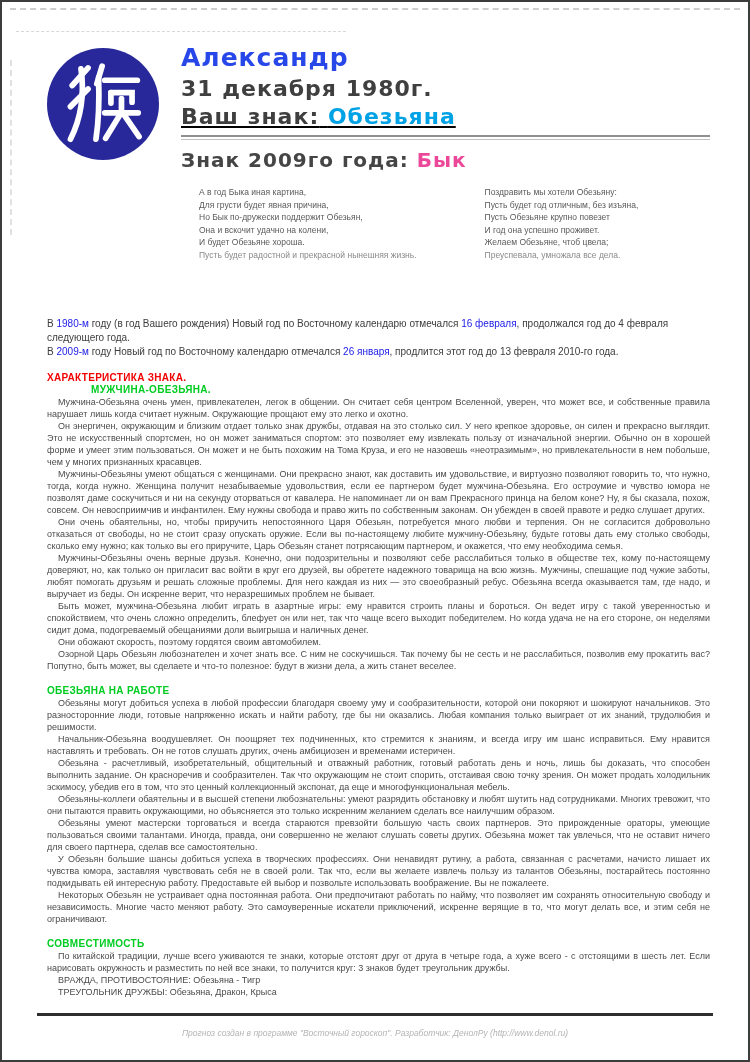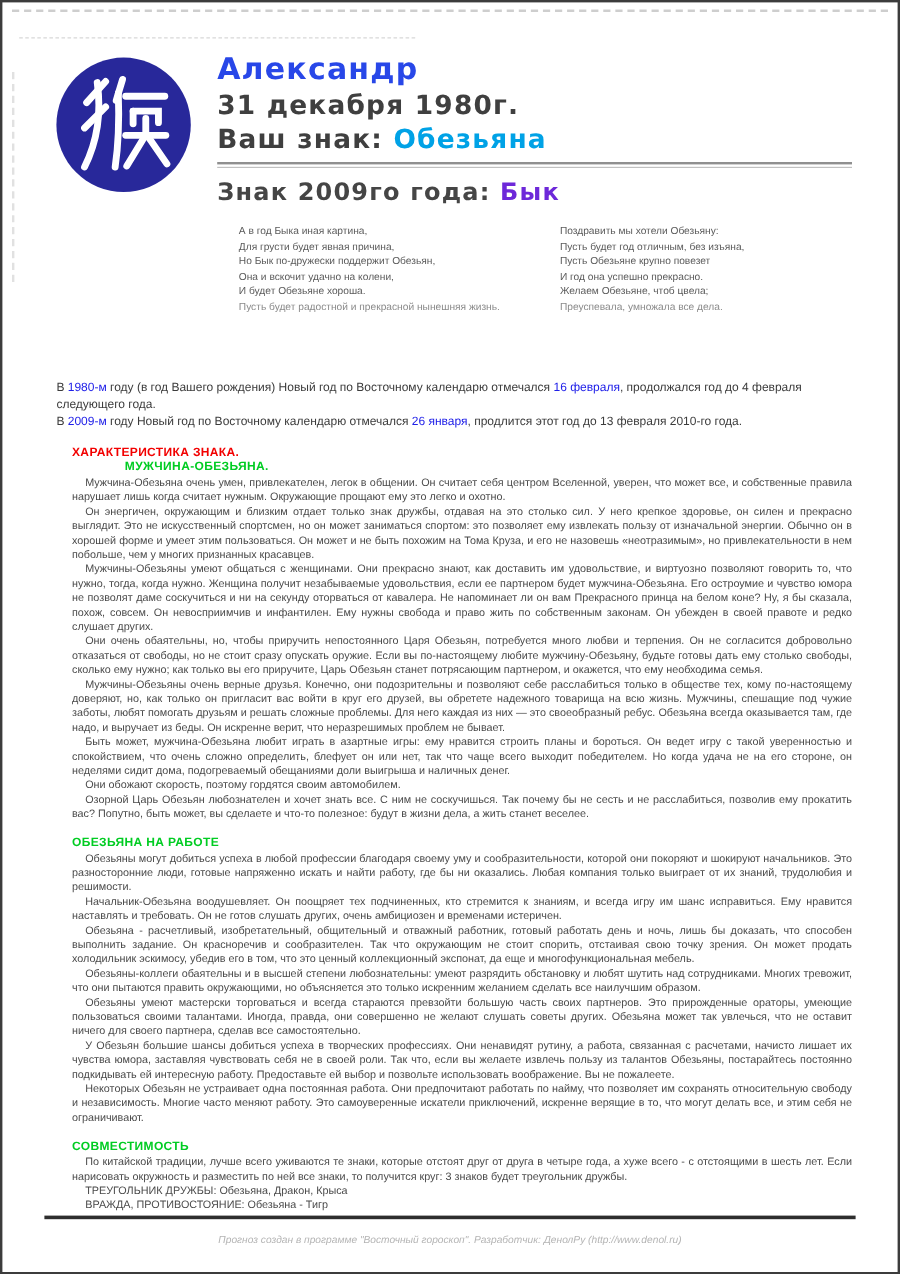--- a/index.html
+++ b/index.html
@@ -15,39 +15,39 @@
   .inner{position:absolute;top:42px;left:45px;right:38px;}
 
   
   .header{display:flex;align-items:flex-start;}
   .stamp{width:112px;height:112px;border-radius:50%;background:#28289a;flex:0 0 auto;
          display:flex;align-items:center;justify-content:center;margin-top:4px;}
   .stamp svg{width:88px;height:88px;}
   .header-text{margin-left:22px;flex:1;font-family:"DejaVu Sans",sans-serif;}
   .name{font-size:25px;font-weight:bold;color:#2847e8;letter-spacing:1px;line-height:28px;}
   .birth{font-size:22px;font-weight:bold;color:#3f3f3f;letter-spacing:1px;margin-top:4px;}
-  .sign-row{font-size:22px;font-weight:bold;letter-spacing:1px;margin-top:3px;}
+  .sign-row{font-size:22px;font-weight:bold;letter-spacing:1px;margin-top:3px;text-decoration:underline;}
   .sign-label{color:#3f3f3f;}
   .sign-value{color:#00a2e6;}
   .rule-double{margin-top:6px;height:2px;border-top:2px solid #8f8f8f;border-bottom:1px solid #c0c0c0;}
   .year-row{font-size:20px;font-weight:bold;letter-spacing:1px;margin-top:8px;}
   .year-label{color:#454545;text-align:center;}
-  .year-value{color:#6d28d9;}
+  .year-value{color:#ec4899;}
 
   
-  .poems{display:flex;margin:14px 0 0 152px;gap:50px;}
+  .poems{display:flex;margin:14px 0 0 152px;gap:68px;}
   .poem{font-size:8.5px;line-height:12.5px;color:#5a5a5a;}
   .poem .poem-line:last-child{color:#8a8a8a;}
 
   
   .year-info{margin-top:56px;font-size:10px;line-height:14px;color:#3c3c3c;}
   .year-info .hl{color:#2020e8;}
 
   
-  .content{margin-top:10px;margin-left:13px;}
+  .content{margin-top:10px;}
   .section-heading{font-size:10px;font-weight:bold;letter-spacing:.3px;margin:13px 0 1px 0;}
   .section-heading.red{color:#f20000;}
   .section-heading.green{color:#00cc22;}
   .section-heading + .section-heading{margin-top:0;padding-left:44px;}
   .body-para{font-size:9px;line-height:12px;color:#4a4a4a;text-align:justify;
              text-indent:11px;margin:0;}
 
   
   .footer-rule{position:absolute;left:35px;right:35px;bottom:44px;border-top:3px solid #2e2e2e;}
   .footer{position:absolute;left:0;right:0;bottom:22px;text-align:center;
@@ -103,21 +103,21 @@
           <div class="poem-line">Для грусти будет явная причина,</div>
           <div class="poem-line">Но Бык по-дружески поддержит Обезьян,</div>
           <div class="poem-line">Она и вскочит удачно на колени,</div>
           <div class="poem-line">И будет Обезьяне хороша.</div>
           <div class="poem-line">Пусть будет радостной и прекрасной нынешняя жизнь.</div>
         </div>
       <div class="poem">
           <div class="poem-line">Поздравить мы хотели Обезьяну:</div>
           <div class="poem-line">Пусть будет год отличным, без изъяна,</div>
           <div class="poem-line">Пусть Обезьяне крупно повезет</div>
-          <div class="poem-line">И год она успешно прекрасно.</div>
+          <div class="poem-line">И год она успешно проживет.</div>
           <div class="poem-line">Желаем Обезьяне, чтоб цвела;</div>
           <div class="poem-line">Преуспевала, умножала все дела.</div>
         </div>
     </div>
 
     <div class="year-info">
         <div class="info-line"><span>В </span><span class="hl">1980-м</span><span> году (в год Вашего рождения) Новый год по Восточному календарю отмечался </span><span class="hl">16 февраля</span><span>, продолжался год до 4 февраля следующего года.</span></div>
         <div class="info-line"><span>В </span><span class="hl">2009-м</span><span> году Новый год по Восточному календарю отмечался </span><span class="hl">26 января</span><span>, продлится этот год до 13 февраля 2010-го года.</span></div>
       </div>
 
@@ -135,21 +135,21 @@
         <div class="section-heading green">ОБЕЗЬЯНА НА РАБОТЕ</div>
         <p class="body-para">Обезьяны могут добиться успеха в любой профессии благодаря своему уму и сообразительности, которой они покоряют и шокируют начальников. Это разносторонние люди, готовые напряженно искать и найти работу, где бы ни оказались. Любая компания только выиграет от их знаний, трудолюбия и решимости.</p>
         <p class="body-para">Начальник-Обезьяна воодушевляет. Он поощряет тех подчиненных, кто стремится к знаниям, и всегда игру им шанс исправиться. Ему нравится наставлять и требовать. Он не готов слушать других, очень амбициозен и временами истеричен.</p>
         <p class="body-para">Обезьяна - расчетливый, изобретательный, общительный и отважный работник, готовый работать день и ночь, лишь бы доказать, что способен выполнить задание. Он красноречив и сообразителен. Так что окружающим не стоит спорить, отстаивая свою точку зрения. Он может продать холодильник эскимосу, убедив его в том, что это ценный коллекционный экспонат, да еще и многофункциональная мебель.</p>
         <p class="body-para">Обезьяны-коллеги обаятельны и в высшей степени любознательны: умеют разрядить обстановку и любят шутить над сотрудниками. Многих тревожит, что они пытаются править окружающими, но объясняется это только искренним желанием сделать все наилучшим образом.</p>
         <p class="body-para">Обезьяны умеют мастерски торговаться и всегда стараются превзойти большую часть своих партнеров. Это прирожденные ораторы, умеющие пользоваться своими талантами. Иногда, правда, они совершенно не желают слушать советы других. Обезьяна может так увлечься, что не оставит ничего для своего партнера, сделав все самостоятельно.</p>
         <p class="body-para">У Обезьян большие шансы добиться успеха в творческих профессиях. Они ненавидят рутину, а работа, связанная с расчетами, начисто лишает их чувства юмора, заставляя чувствовать себя не в своей роли. Так что, если вы желаете извлечь пользу из талантов Обезьяны, постарайтесь постоянно подкидывать ей интересную работу. Предоставьте ей выбор и позвольте использовать воображение. Вы не пожалеете.</p>
         <p class="body-para">Некоторых Обезьян не устраивает одна постоянная работа. Они предпочитают работать по найму, что позволяет им сохранять относительную свободу и независимость. Многие часто меняют работу. Это самоуверенные искатели приключений, искренне верящие в то, что могут делать все, и этим себя не ограничивают.</p>
         <div class="section-heading green">СОВМЕСТИМОСТЬ</div>
         <p class="body-para">По китайской традиции, лучше всего уживаются те знаки, которые отстоят друг от друга в четыре года, а хуже всего - с отстоящими в шесть лет. Если нарисовать окружность и разместить по ней все знаки, то получится круг: 3 знаков будет треугольник дружбы.</p>
+        <p class="body-para">ВРАЖДА, ПРОТИВОСТОЯНИЕ: Обезьяна - Тигр</p>
         <p class="body-para">ТРЕУГОЛЬНИК ДРУЖБЫ: Обезьяна, Дракон, Крыса</p>
-        <p class="body-para">ВРАЖДА, ПРОТИВОСТОЯНИЕ: Обезьяна - Тигр</p>
       </div>
 
   </div>
 
   <div class="footer-rule"></div>
   <div class="footer">Прогноз создан в программе "Восточный гороскоп". Разработчик: ДенолРу   (http://www.denol.ru)</div>
 </div>
 
 </body></html>

